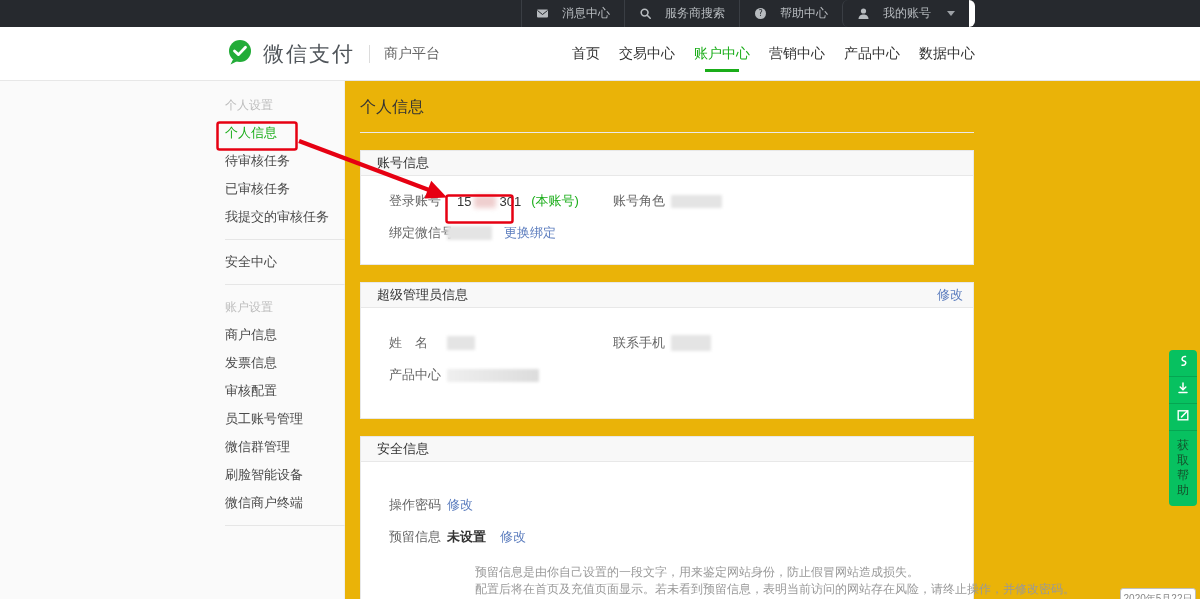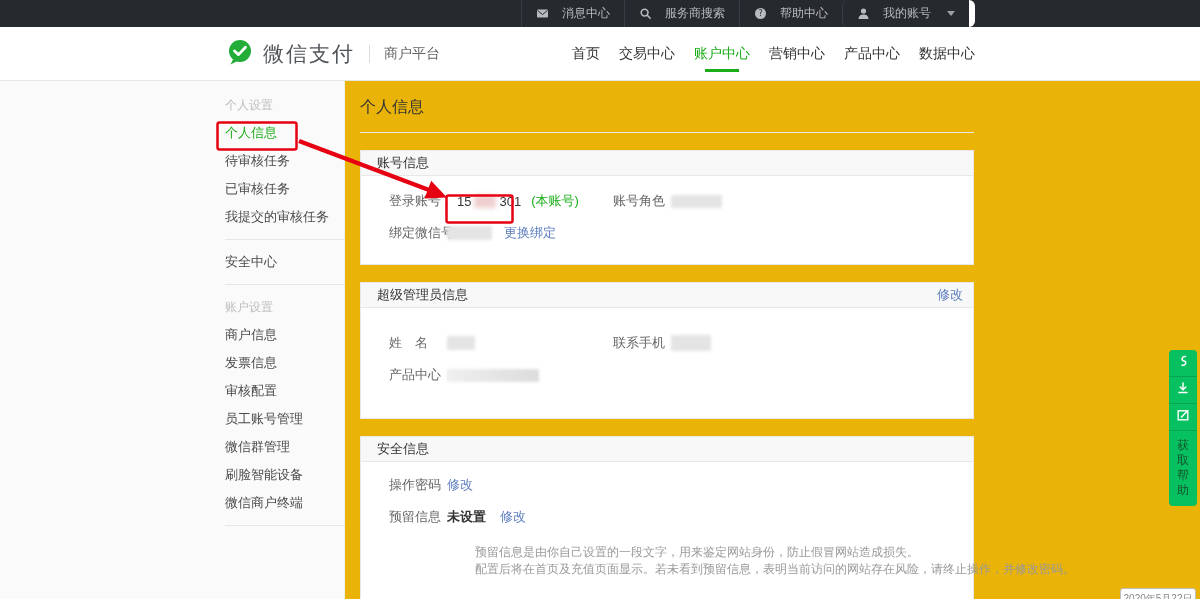--- a/index.html
+++ b/index.html
@@ -230,21 +230,21 @@
           </div>
         </div>
       </div>
     </div>
 
     <div class="section">
       <div class="section-header">
         <span>安全信息</span>
       </div>
       <div class="section-body" style="padding-bottom:30px;">
-        <div class="info-row" style="margin-top:0;">
+        <div class="info-row" style="margin-top:20px;">
           <span class="flabel">操作密码</span>
           <a class="link">修改</a>
         </div>
         <div class="info-row" style="margin-top:2px;">
           <span class="flabel">预留信息</span>
           <span class="strong-val">未设置</span>
           <a class="link">修改</a>
         </div>
         <div class="tips">
           <div>预留信息是由你自己设置的一段文字，用来鉴定网站身份，防止假冒网站造成损失。</div>

